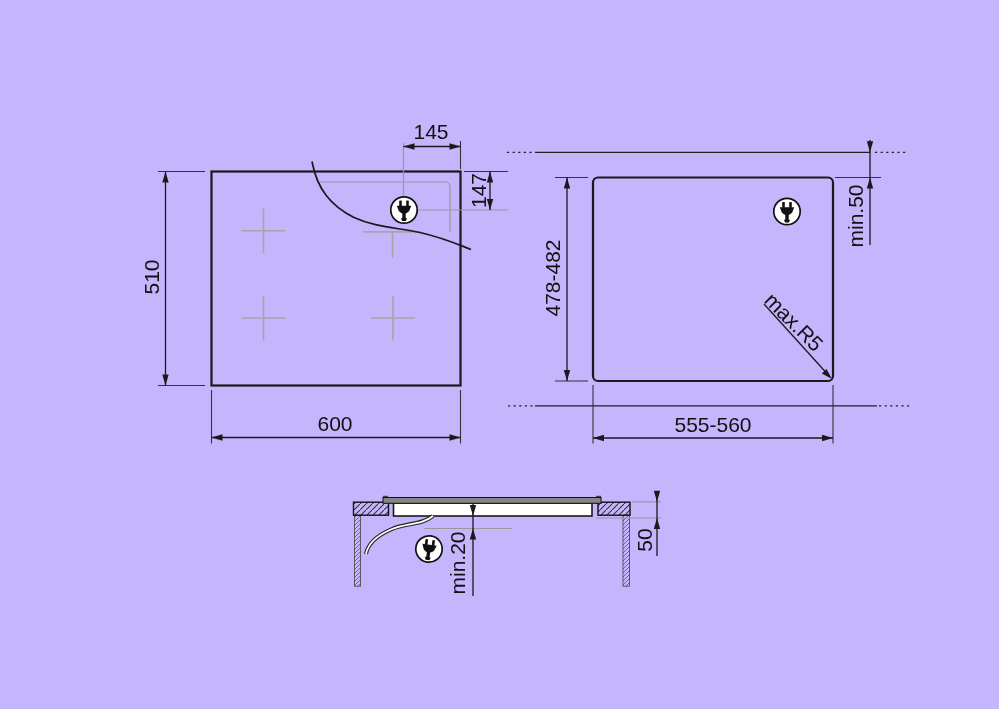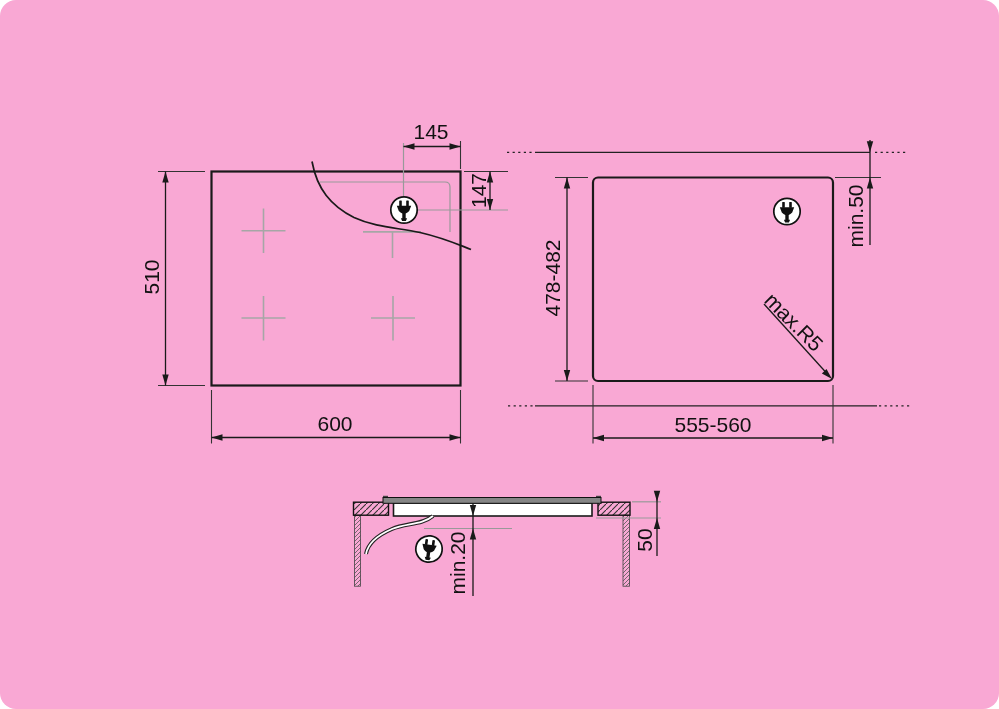--- a/index.html
+++ b/index.html
@@ -1,16 +1,16 @@
 <!DOCTYPE html>
 <html><head>
 <meta charset="utf-8">
 <style>
   html,body{margin:0;padding:0;background:#fff;}
-  .canvas{position:relative;width:999px;height:709px;background:#f9a8d4;overflow:hidden;border-radius:16px;}
+  .canvas{position:relative;width:999px;height:709px;background:#c4b5fd;overflow:hidden;}
   svg{display:block;}
   text{font-family:"Liberation Sans","DejaVu Sans",sans-serif;font-size:21px;fill:#111;}
 </style>
 </head>
 <body>
 
 <div class="canvas">
 <svg width="999" height="709" viewBox="0 0 999 709">
   <defs>
     <pattern id="hatch" width="6" height="6" patternUnits="userSpaceOnUse">

